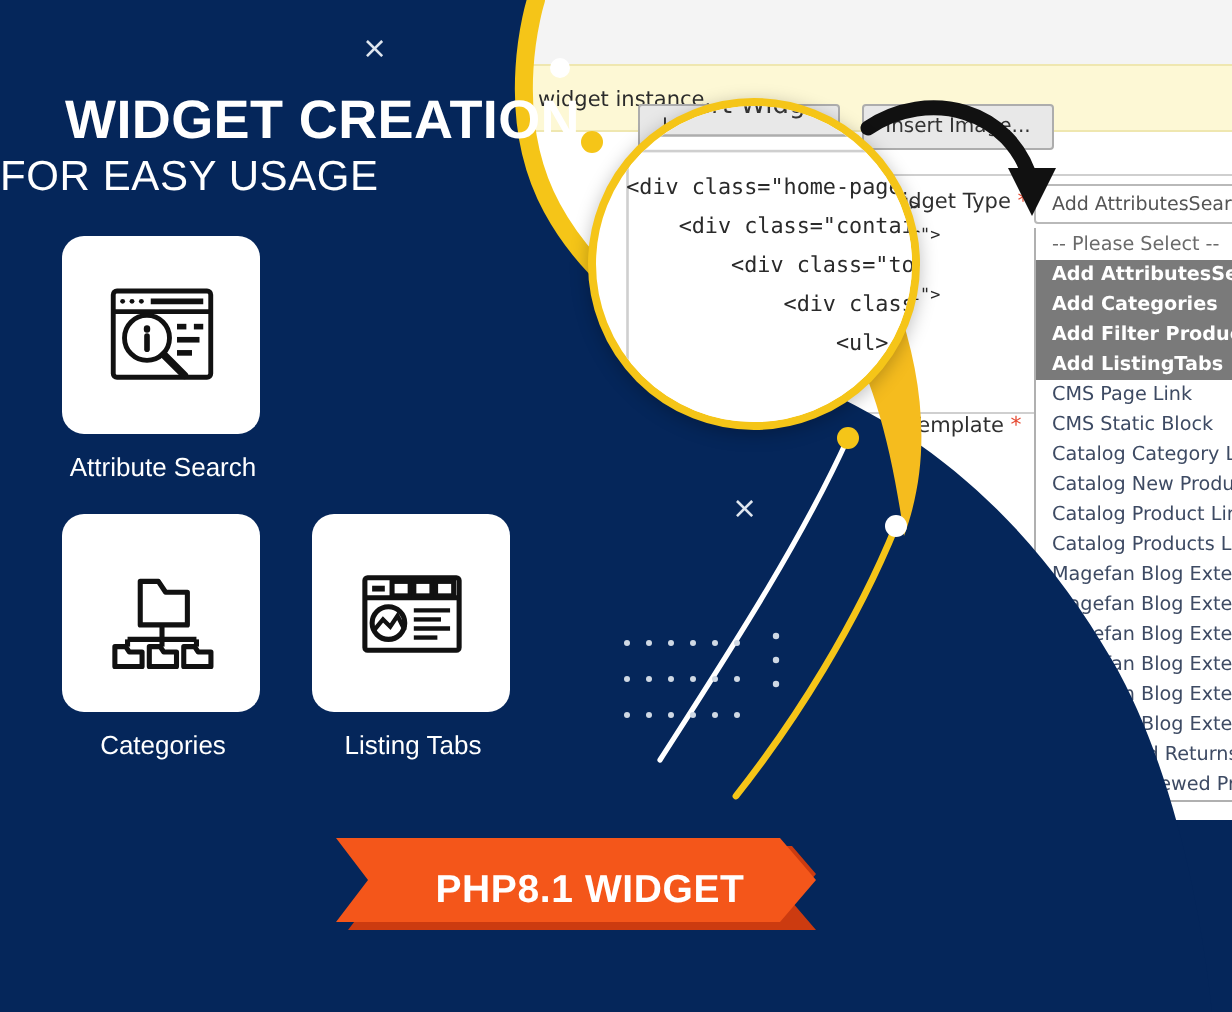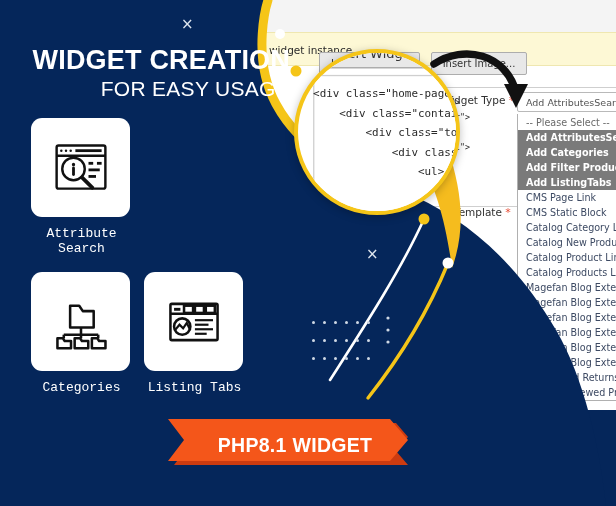--- a/index.html
+++ b/index.html
@@ -96,25 +96,25 @@
     position:absolute;left:62px;top:88px;width:300px;height:130px;
     border:1px solid #cfcfcf;background:#fff;
   }
 
   
   .headline{
     position:absolute;left:0;top:45px;width:290px;text-align:right;
     color:#fff;font-weight:bold;font-size:27px;letter-spacing:.2px;
   }
   .subhead{
-    position:absolute;left:0;top:77px;width:290px;text-align:right;
+    position:absolute;left:0;top:77px;width:290px;text-align:left;
     color:#ffffff;font-size:21px;font-weight:400;letter-spacing:.3px;
   }
   .tiles{position:absolute;left:31px;top:118px;width:250px;}
-  .tile-row{display:flex;gap:12px;margin-bottom:16px;font-family:Liberation Mono, monospace;}
+  .tile-row{display:flex;gap:24px;margin-bottom:16px;}
   .tile{width:101px;}
   .tile-box{
     width:99px;height:99px;background:#fff;border-radius:11px;
     display:flex;align-items:center;justify-content:center;
   }
   .tile-label{
     margin-top:9px;text-align:center;color:#fff;font-size:13px;font-weight:500;
   }
 
   

